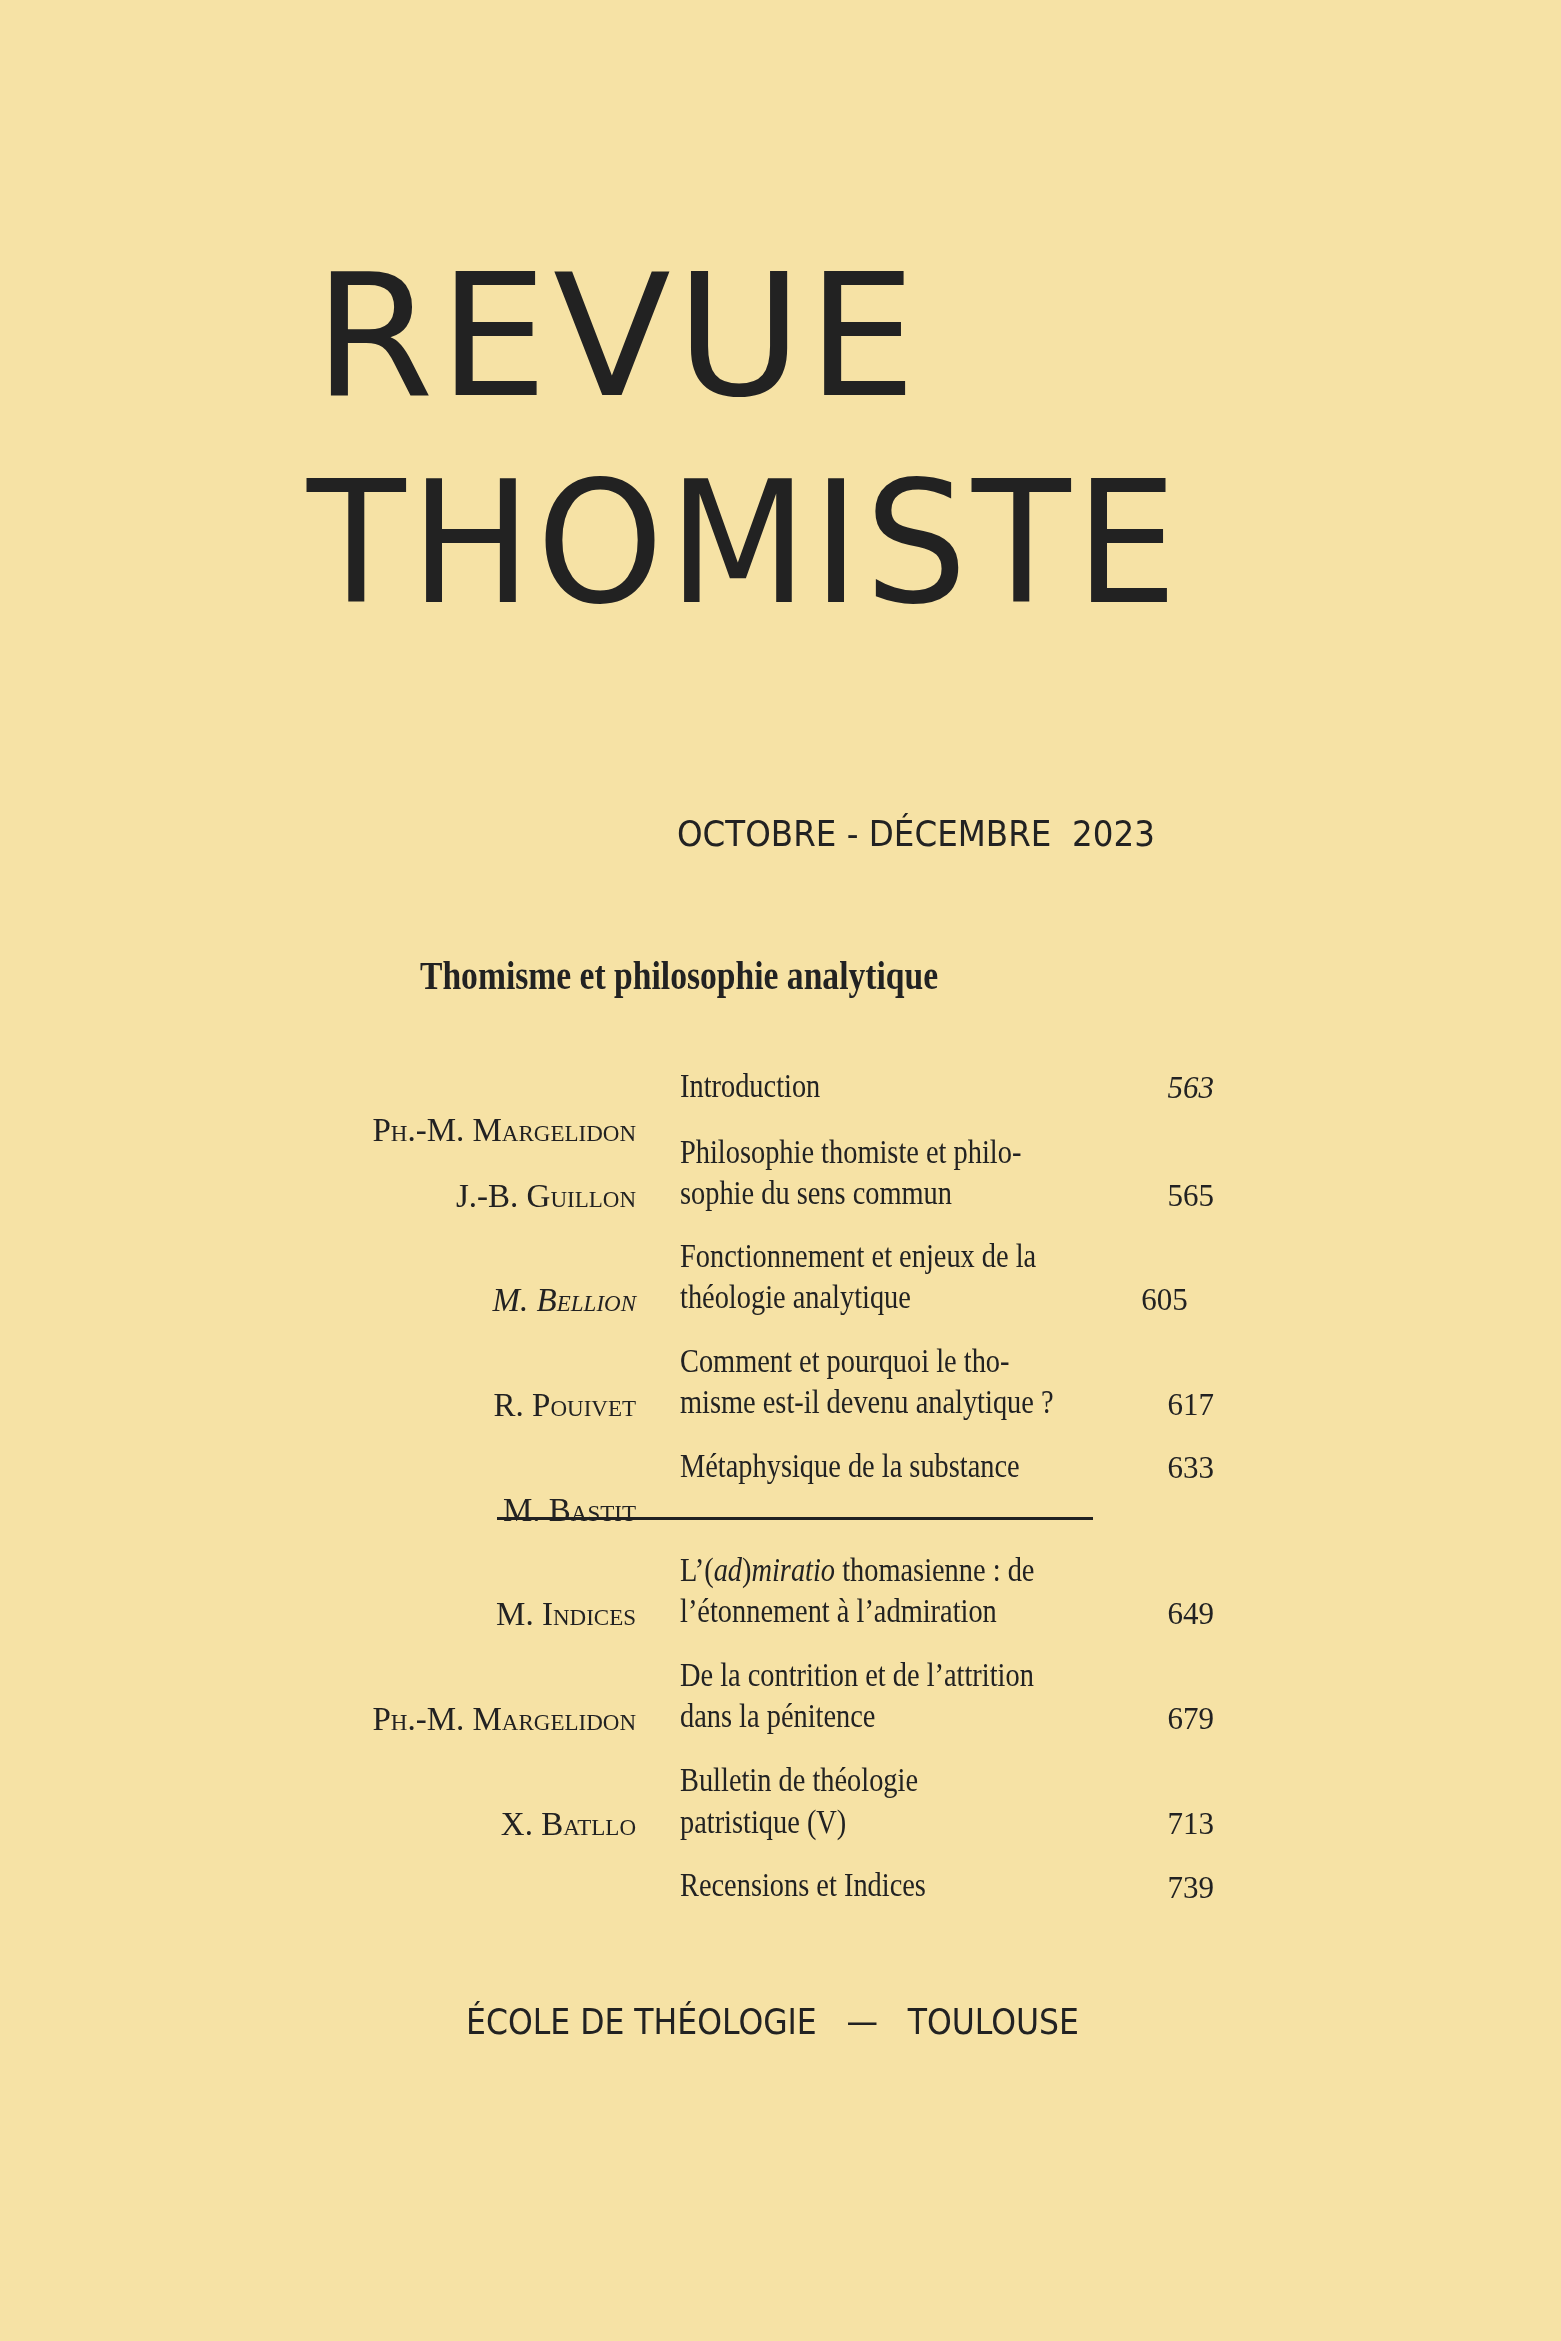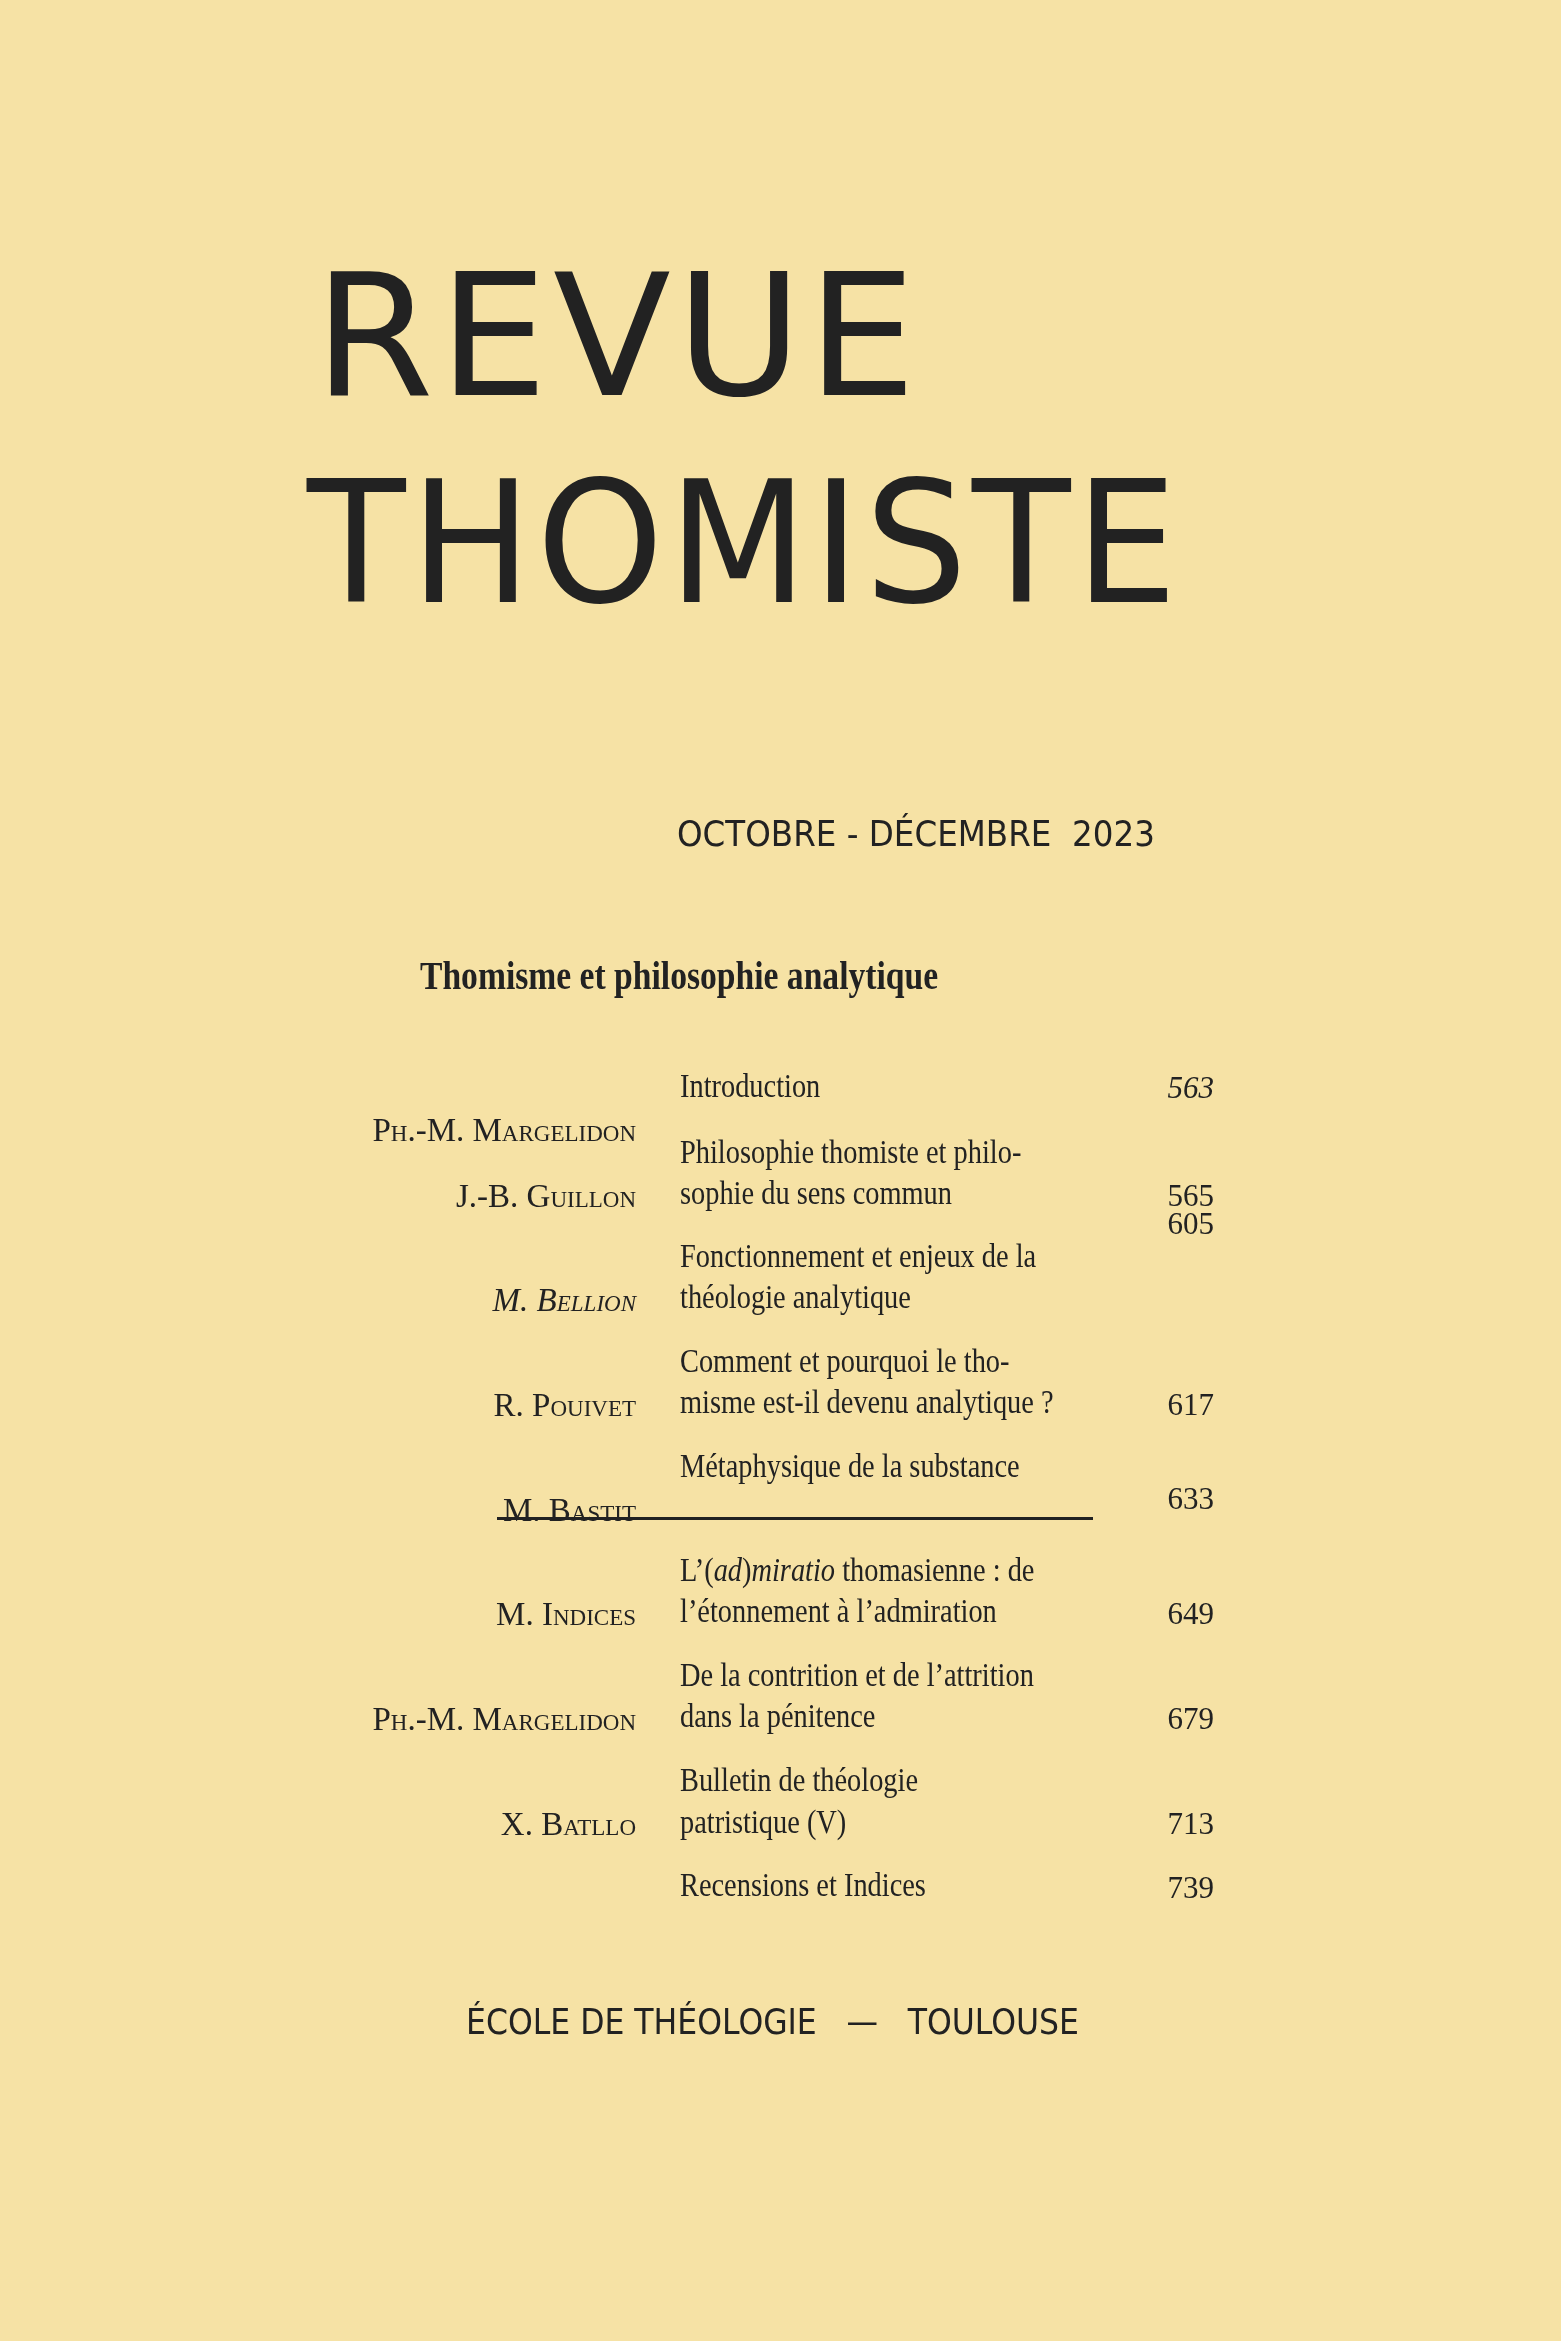--- a/index.html
+++ b/index.html
@@ -52,30 +52,30 @@
   <div class="abs page" style="top:1067px;font-style:italic;">563</div>
 
   <div class="abs author" style="top:1132px;">J.-B. Guillon</div>
   <div class="abs title" style="top:1132px; transform:scaleX(0.86);">Philosophie thomiste et philo-</div>
   <div class="abs title" style="top:1173px; transform:scaleX(0.86);">sophie du sens commun</div>
   <div class="abs page" style="top:1175px;">565</div>
 
   <div class="abs author" style="top:1236px;font-style:italic;">M. Bellion</div>
   <div class="abs title" style="top:1236px; transform:scaleX(0.86);">Fonctionnement et enjeux de la</div>
   <div class="abs title" style="top:1277px; transform:scaleX(0.86);">théologie analytique</div>
-  <div class="abs page" style="top:1203px;">605</div>
+  <div class="abs page" style="top:1279px;text-align:center;">605</div>
 
   <div class="abs author" style="top:1341px;">R. Pouivet</div>
   <div class="abs title" style="top:1341px; transform:scaleX(0.86);">Comment et pourquoi le tho-</div>
   <div class="abs title" style="top:1382px; transform:scaleX(0.86);">misme est-il devenu analytique ?</div>
   <div class="abs page" style="top:1384px;">617</div>
 
   <div class="abs author" style="top:1446px;">M. Bastit</div>
   <div class="abs title" style="top:1446px; transform:scaleX(0.86);">Métaphysique de la substance</div>
-  <div class="abs page" style="top:1478px;">633</div>
+  <div class="abs page" style="top:1447px;">633</div>
 </div>
 
 <div class="rule"></div>
 
 <div>
   <div class="abs author" style="top:1550px;">M. Indices</div>
   <div class="abs title" style="top:1550px; transform:scaleX(0.86);"><span>L’(</span><i>ad</i><span>)</span><i>miratio</i><span> thomasienne : de</span></div>
   <div class="abs title" style="top:1591px; transform:scaleX(0.86);">l’étonnement à l’admiration</div>
   <div class="abs page" style="top:1593px;">649</div>
 

